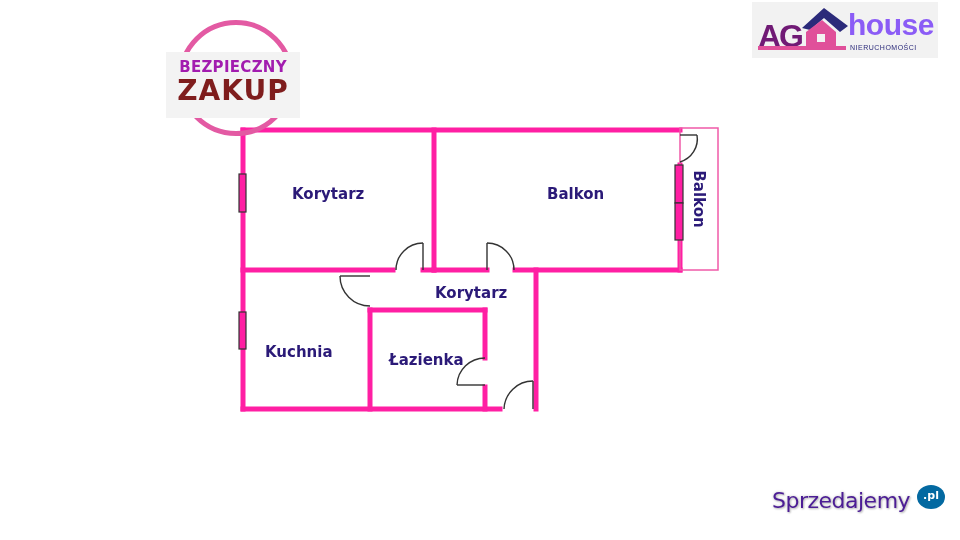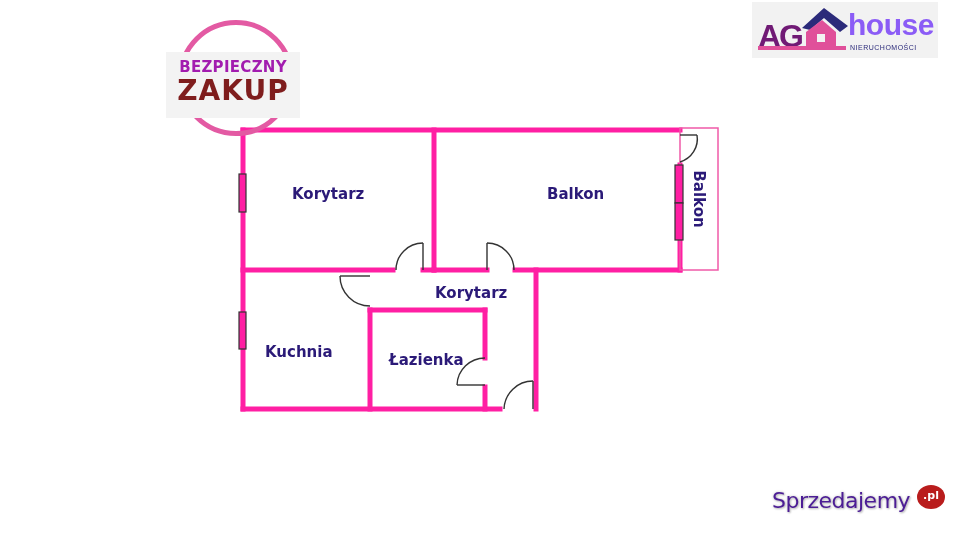--- a/index.html
+++ b/index.html
@@ -10,21 +10,21 @@
     .badge-ring { position:absolute; left:12px; top:4px; width:106px; height:106px; border:5px solid #e35aa3; border-radius:50%; }
     .badge-plate { position:absolute; left:0; top:36px; width:134px; height:66px; background:#f3f3f3; }
     .badge-t1 { position:absolute; left:0; width:134px; top:42px; text-align:center; font-weight:bold; font-size:15px; color:#a21caf; letter-spacing:0.3px; }
     .badge-t2 { position:absolute; left:0; width:134px; top:58px; text-align:center; font-weight:bold; font-size:28px; color:#7f1d1d; letter-spacing:1px; }
     .logo { position:absolute; left:752px; top:2px; width:186px; height:56px; background:#f2f2f2; }
     .logo-ag { position:absolute; left:6px; top:16px; font-family:"Liberation Sans", sans-serif; font-weight:bold; font-size:32px; color:#701a75; letter-spacing:-2px; }
     .logo-house { position:absolute; left:96px; top:6px; font-family:"Liberation Sans", sans-serif; font-weight:bold; font-size:30px; color:#8b5cf6; letter-spacing:-0.5px; }
     .logo-sub { position:absolute; left:98px; top:42px; font-family:"Liberation Sans", sans-serif; font-size:7px; color:#2b2a7a; letter-spacing:0.5px; }
     .logo-underline { position:absolute; left:6px; top:44px; width:88px; height:4px; background:#e0509a; }
     .wm { position:absolute; left:772px; top:488px; font-family:"DejaVu Sans", sans-serif; font-size:22px; color:#4c1d95; text-shadow:0 0 3px #c9c9c9, 1px 1px 2px #b8b8b8; letter-spacing:-0.5px; }
-    .wm-pl { position:absolute; left:917px; top:485px; width:28px; height:24px; border-radius:50%; background:#b91c1c; color:#fff; font-size:11px; font-weight:bold; text-align:center; line-height:22px; }
+    .wm-pl { position:absolute; left:917px; top:485px; width:28px; height:24px; border-radius:50%; background:#0369a1; color:#fff; font-size:11px; font-weight:bold; text-align:center; line-height:22px; }
   </style>
 </head>
 <body>
 
 <svg id="plan" width="960" height="540" viewBox="0 0 960 540">
   <g stroke="#ff1fa3" stroke-width="5" fill="none" stroke-linecap="square">
 
     <line x1="243" y1="130" x2="680" y2="130"></line>
 
     <line x1="243" y1="130" x2="243" y2="409"></line>

